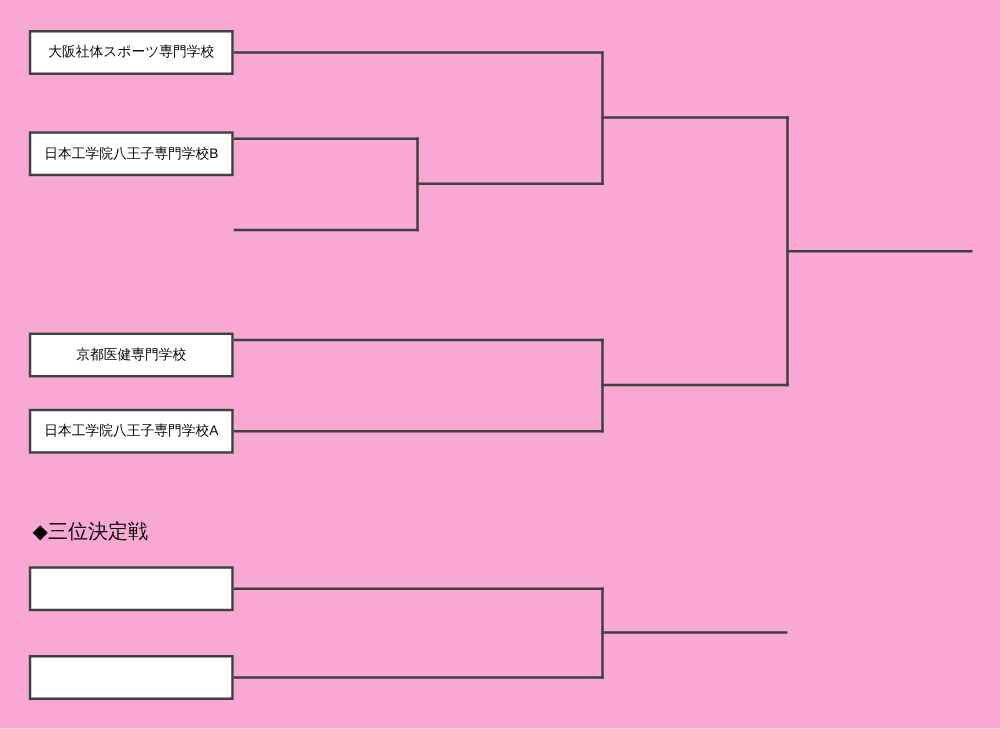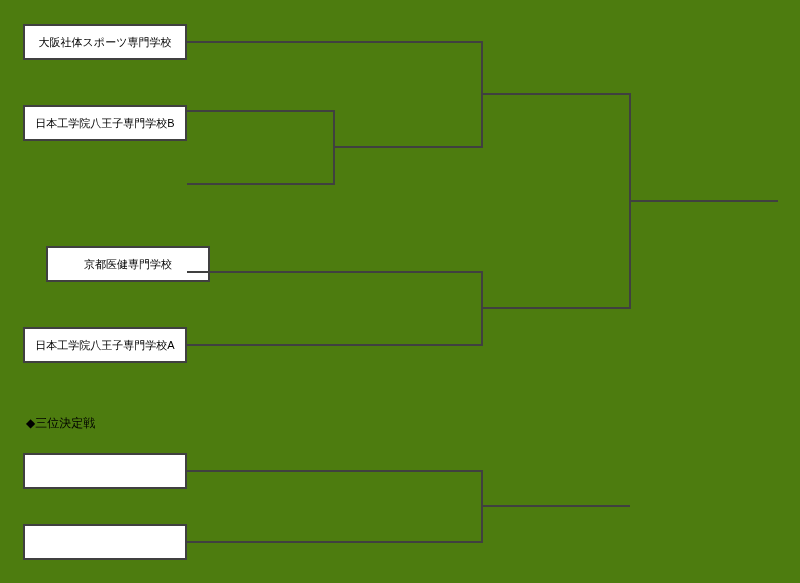--- a/index.html
+++ b/index.html
@@ -4,21 +4,21 @@
 <style>
   html, body {
     margin: 0;
     padding: 0;
     background: #ffffff;
   }
   .stage {
     position: relative;
     width: 800px;
     height: 583px;
-    background: #4d7c0f;
+    background: #f9a8d4;
     font-family: "Liberation Sans", "DejaVu Sans", sans-serif;
     overflow: hidden;
   }
   .team-box {
     position: absolute;
     left: 23px;
     width: 164px;
     height: 36px;
     box-sizing: border-box;
     border: 2px solid #404040;
@@ -32,36 +32,36 @@
     white-space: nowrap;
   }
   .line {
     position: absolute;
     background: #404040;
   }
   .section-title {
     position: absolute;
     left: 26px;
     top: 415px;
-    font-size: 12px;
+    font-size: 16px;
     color: #000000;
     white-space: nowrap;
   }
 </style>
 </head>
 <body>
 
 <div class="stage">
 
   <div class="team-box" style="top:24px;">大阪社体スポーツ専門学校</div>
 
   <div class="team-box" style="top:105px;">日本工学院八王子専門学校B</div>
 
 
-  <div class="team-box" style="top:246px;margin-left:23px;">京都医健専門学校</div>
+  <div class="team-box" style="top:266px;">京都医健専門学校</div>
 
   <div class="team-box" style="top:327px;">日本工学院八王子専門学校A</div>
 
   <div class="line" style="left:187px; top:41px; width:295px; height:2px;"></div>
 
   <div class="line" style="left:187px; top:110px; width:148px; height:2px;"></div>
 
   <div class="line" style="left:187px; top:183px; width:148px; height:2px;"></div>
 
   <div class="line" style="left:333px; top:110px; width:2px; height:75px;"></div>

